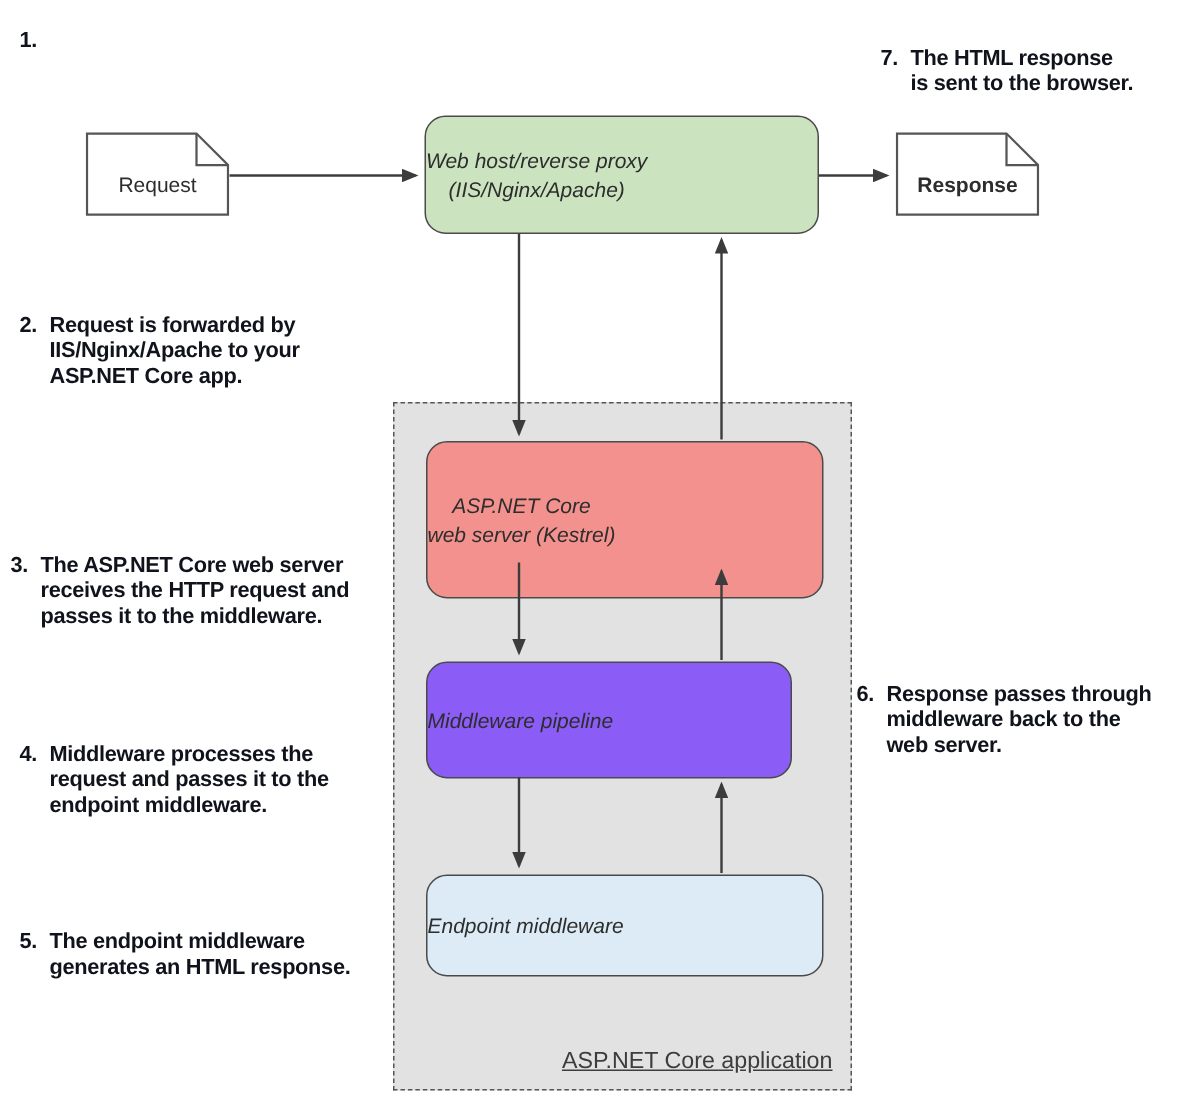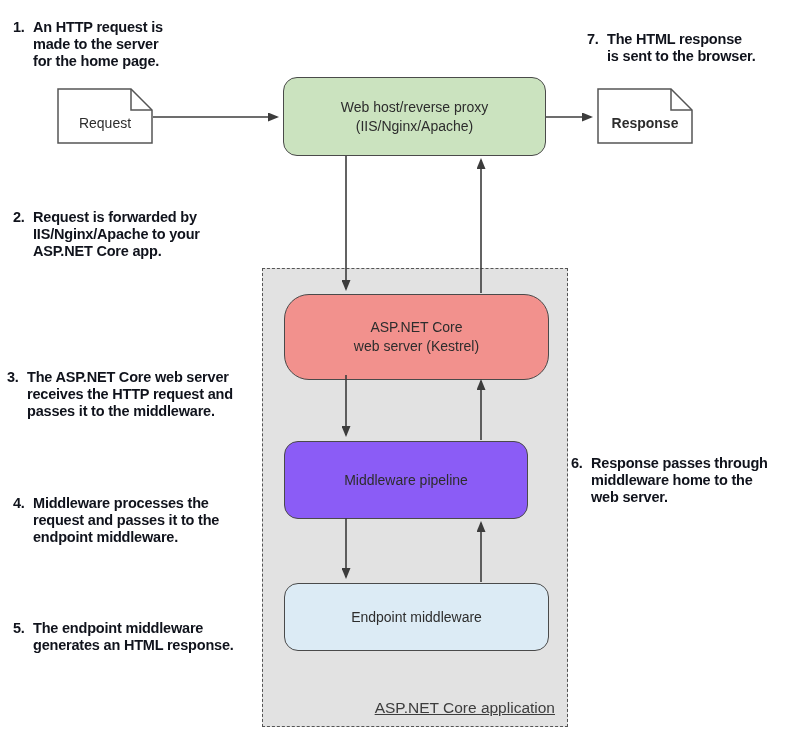--- a/index.html
+++ b/index.html
@@ -28,26 +28,27 @@
   .doc-response{left:597px;top:88px;font-weight:bold;}
   .doc-shape{position:absolute;left:0;top:0;width:100%;height:100%;}
   .doc-label{
     position:absolute;left:0;top:0;width:100%;height:100%;
     display:flex;align-items:center;justify-content:center;
     font-size:14px;color:#2d2d2d;padding-top:14px;box-sizing:border-box;
   }
   
   .node{
     position:absolute;border:1.5px solid #4a4a4a;border-radius:14px;
-    display:flex;align-items:center;justify-content:center;text-align:center;
+    display:flex;align-items:center;text-align:center;
     box-sizing:border-box;
+    font-style:italic;
   }
   .node-label{white-space:pre-line;font-size:14px;line-height:19px;color:#2d2d2d;}
   .node-webhost{left:283px;top:77px;width:263px;height:79px;background:#cbe3bf;}
-  .node-kestrel{left:21px;top:25px;width:265px;height:86px;background:#f2918d;border-radius:25px;}
+  .node-kestrel{left:21px;top:25px;width:265px;height:105px;background:#f2918d;}
   .node-middleware{left:21px;top:172px;width:244px;height:78px;background:#8b5cf6;}
   .node-endpoint{left:21px;top:314px;width:265px;height:68px;background:#dcebf5;}
   
   .app-container{
     position:absolute;left:262px;top:268px;width:306px;height:459px;
     background:#e2e2e2;border:1.6px dashed #555555;box-sizing:border-box;
   }
   .app-label{
     position:absolute;right:12px;top:430px;
     font-size:15.5px;color:#3d3d3d;text-decoration:underline;
@@ -55,23 +56,20 @@
   
   .connectors{position:absolute;left:0;top:0;width:795px;height:744px;pointer-events:none;}
 </style>
 </head>
 <body>
 
 <div id="stage">
 
   <div class="ann a1">
     <span class="ann-num">1.</span>
-    <span class="ann-text">An HTTP request is
-made to the server
-for the home page.</span>
   </div>
   <div class="ann a2">
     <span class="ann-num">2.</span>
     <span class="ann-text">Request is forwarded by
 IIS/Nginx/Apache to your
 ASP.NET Core app.</span>
   </div>
   <div class="ann a3">
     <span class="ann-num">3.</span>
     <span class="ann-text">The ASP.NET Core web server
@@ -85,21 +83,21 @@
 endpoint middleware.</span>
   </div>
   <div class="ann a5">
     <span class="ann-num">5.</span>
     <span class="ann-text">The endpoint middleware
 generates an HTML response.</span>
   </div>
   <div class="ann a6">
     <span class="ann-num">6.</span>
     <span class="ann-text">Response passes through
-middleware home to the
+middleware back to the
 web server.</span>
   </div>
   <div class="ann a7">
     <span class="ann-num">7.</span>
     <span class="ann-text">The HTML response
 is sent to the browser.</span>
   </div>
 
   <div class="doc doc-request">
     <svg class="doc-shape" viewBox="0 0 96 56" preserveAspectRatio="none">

